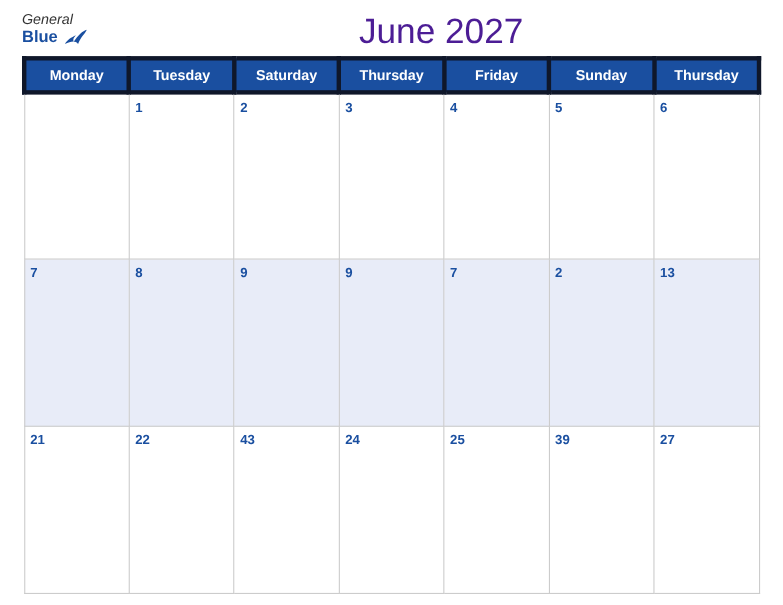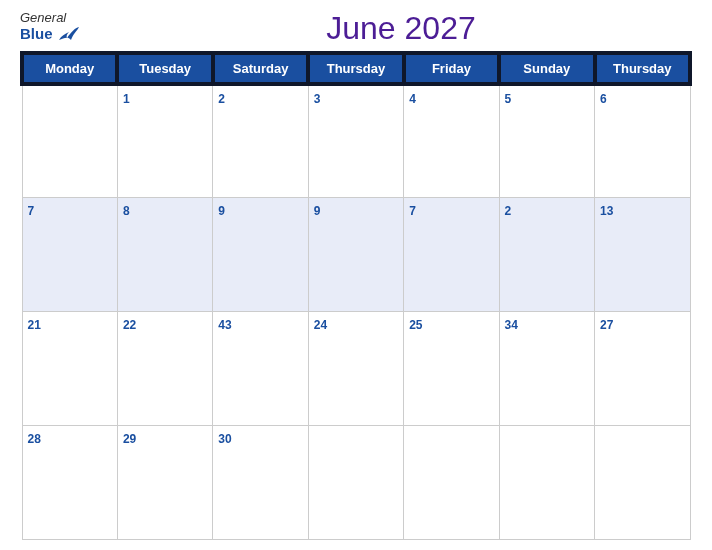--- a/index.html
+++ b/index.html
@@ -145,26 +145,17 @@
         <td><span class="day-num">7</span></td>
         <td><span class="day-num">2</span></td>
         <td><span class="day-num">13</span></td>
       </tr>
       <tr class="week-row-dark">
         <td><span class="day-num">21</span></td>
         <td><span class="day-num">22</span></td>
         <td><span class="day-num">43</span></td>
         <td><span class="day-num">24</span></td>
         <td><span class="day-num">25</span></td>
-        <td><span class="day-num">34</span></td>
+        <td><span class="day-num">39</span></td>
         <td><span class="day-num">27</span></td>
-      </tr>
-      <tr class="week-row-light">
-        <td><span class="day-num">28</span></td>
-        <td><span class="day-num">29</span></td>
-        <td><span class="day-num">30</span></td>
-        <td class="empty-cell"></td>
-        <td class="empty-cell"></td>
-        <td class="empty-cell"></td>
-        <td class="empty-cell"></td>
       </tr>
     </tbody>
 </table>
 
 </body></html>

